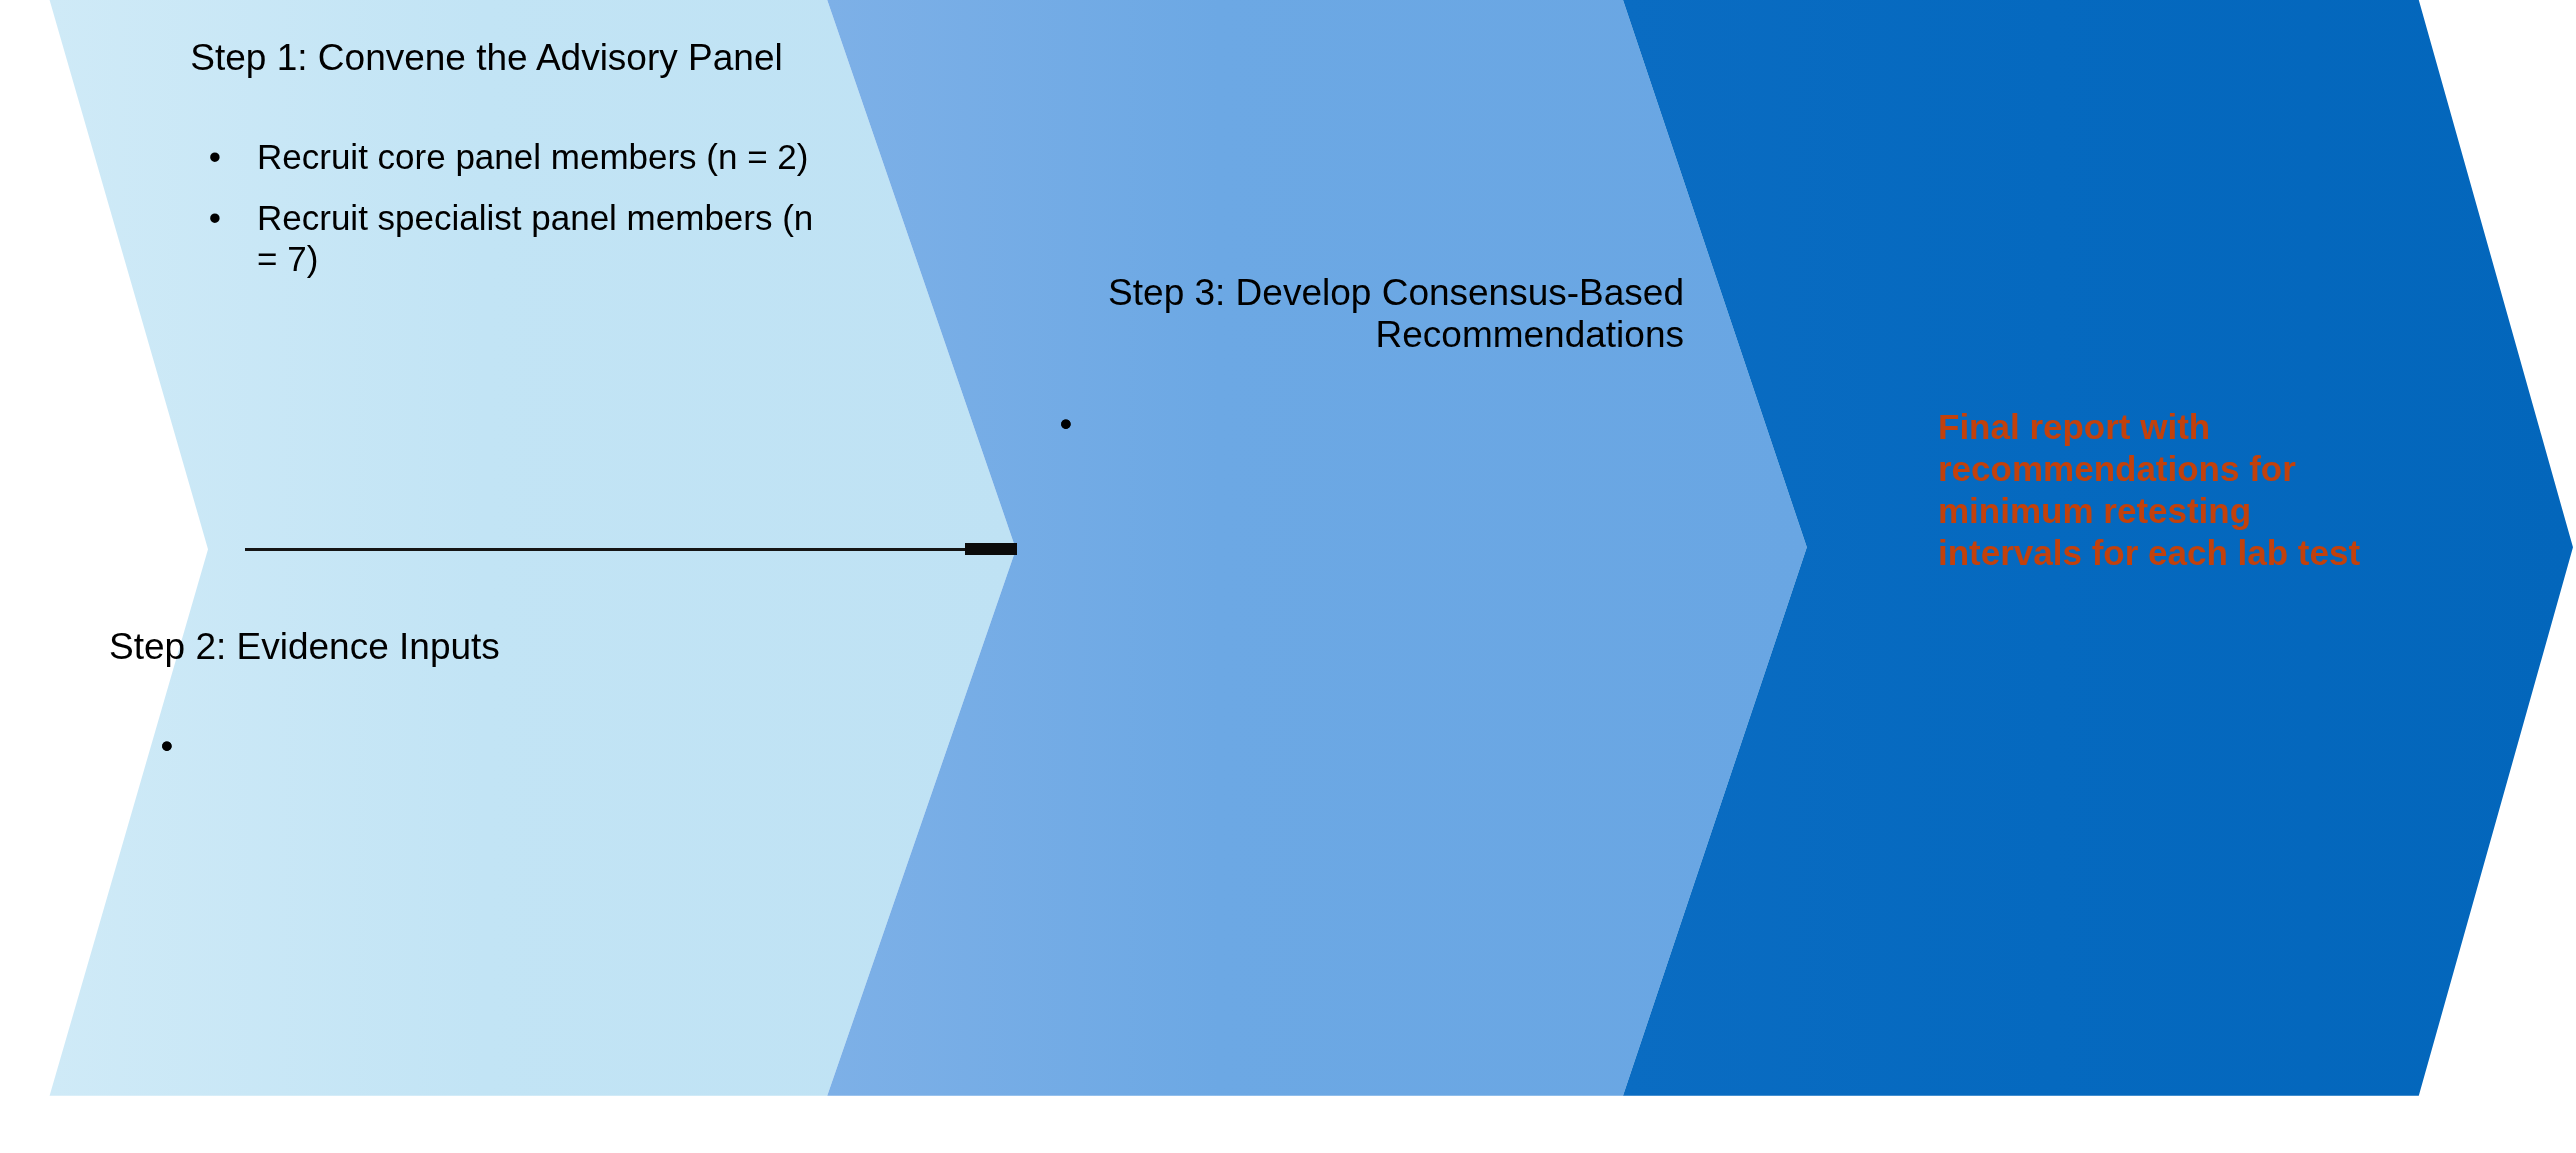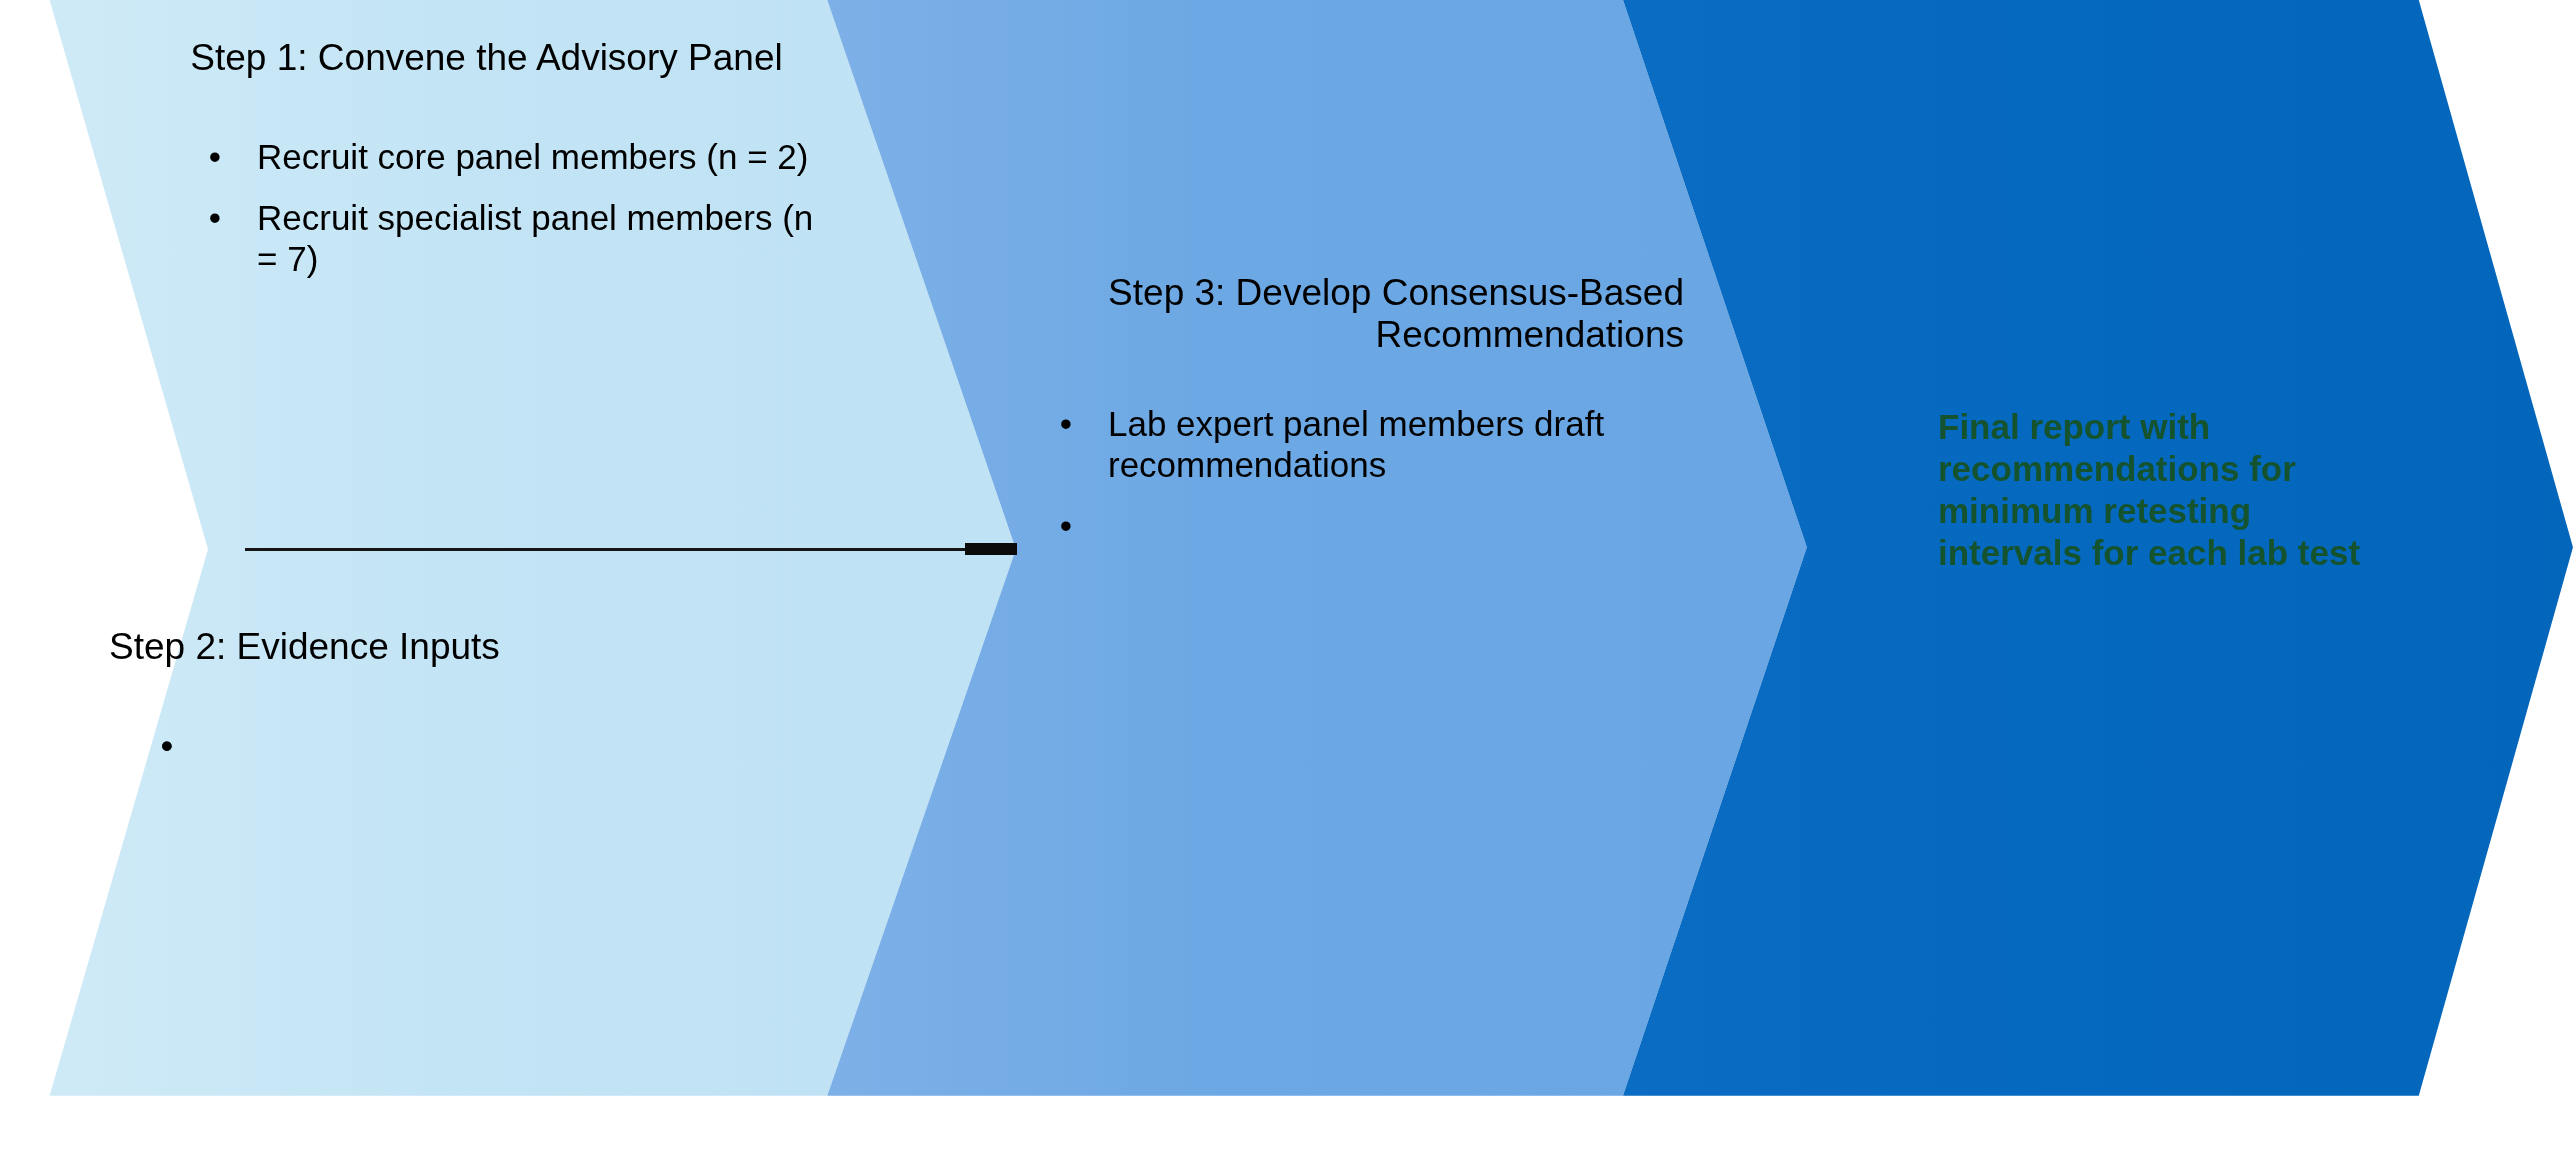--- a/index.html
+++ b/index.html
@@ -119,21 +119,21 @@
 
   
   #outcome-block {
     left: 1938px;
     top: 406px;
     width: 502px;
   }
   #outcome-text {
     font-size: 35px;
     font-weight: bold;
-    color: #14532d;
+    color: #c2410c;
     line-height: 1.2;
     margin: 0;
     width: 460px;
   }
 
   
   #divider-line {
     position: absolute;
     left: 245px;
     top: 548px;
@@ -210,21 +210,20 @@
         <span class="bullet-dot">•</span>
       </li>
     </ul>
   </div>
 
   <div class="txt-layer" id="step3-block">
     <p class="step-heading">Step 3: Develop Consensus-Based Recommendations</p>
     <ul class="bullets">
       <li>
         <span class="bullet-dot">•</span>
-        <span>Lab expert panel members draft recommendations</span>
       </li>
       <li>
         <span class="bullet-dot">•</span>
       </li>
     </ul>
   </div>
 
   <div class="txt-layer" id="outcome-block">
     <p id="outcome-text">Final report with recommendations for minimum retesting intervals for each lab test</p>
   </div>

